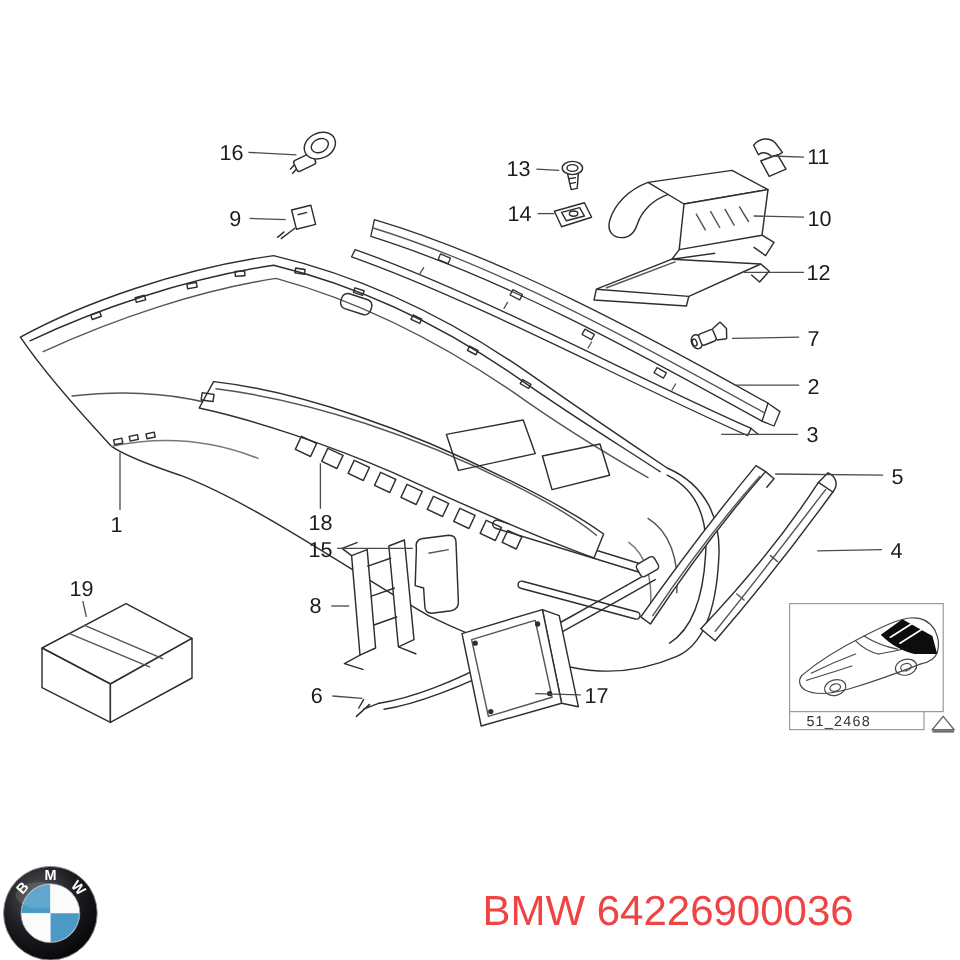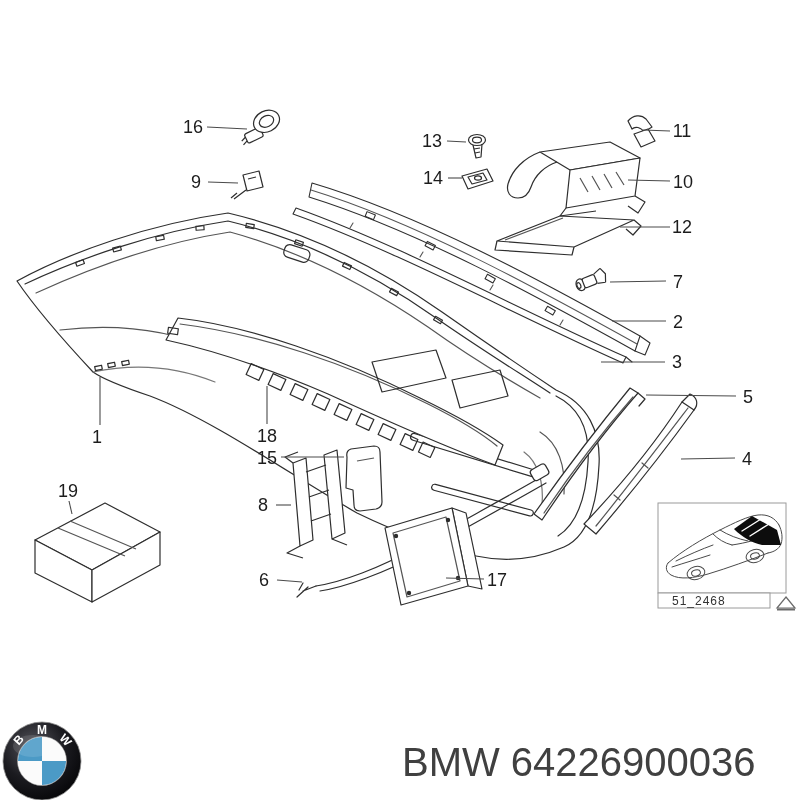--- a/index.html
+++ b/index.html
@@ -1,20 +1,20 @@
 <!DOCTYPE html>
 <html><head>
 <meta charset="utf-8">
 <style>
   html,body{margin:0;padding:0;background:#fff;}
   .page{position:relative;width:800px;height:800px;background:#fff;overflow:hidden;
         font-family:"Liberation Sans", sans-serif;}
   svg text{font-family:"Liberation Sans", sans-serif;}
   .partno{position:absolute;left:402px;top:740px;width:398px;
-          font-size:40px;font-weight:400;color:#404040;letter-spacing:0px;
+          font-size:35px;font-weight:400;color:#ef4444;letter-spacing:0px;
           white-space:nowrap;}
 </style>
 </head>
 <body>
 
 <div class="page">
 
 <svg id="diagram" width="800" height="800" viewBox="0 0 800 800">
 
   <g stroke="#2e2e2e" stroke-width="1.2" fill="none" stroke-linejoin="round" stroke-linecap="round">

